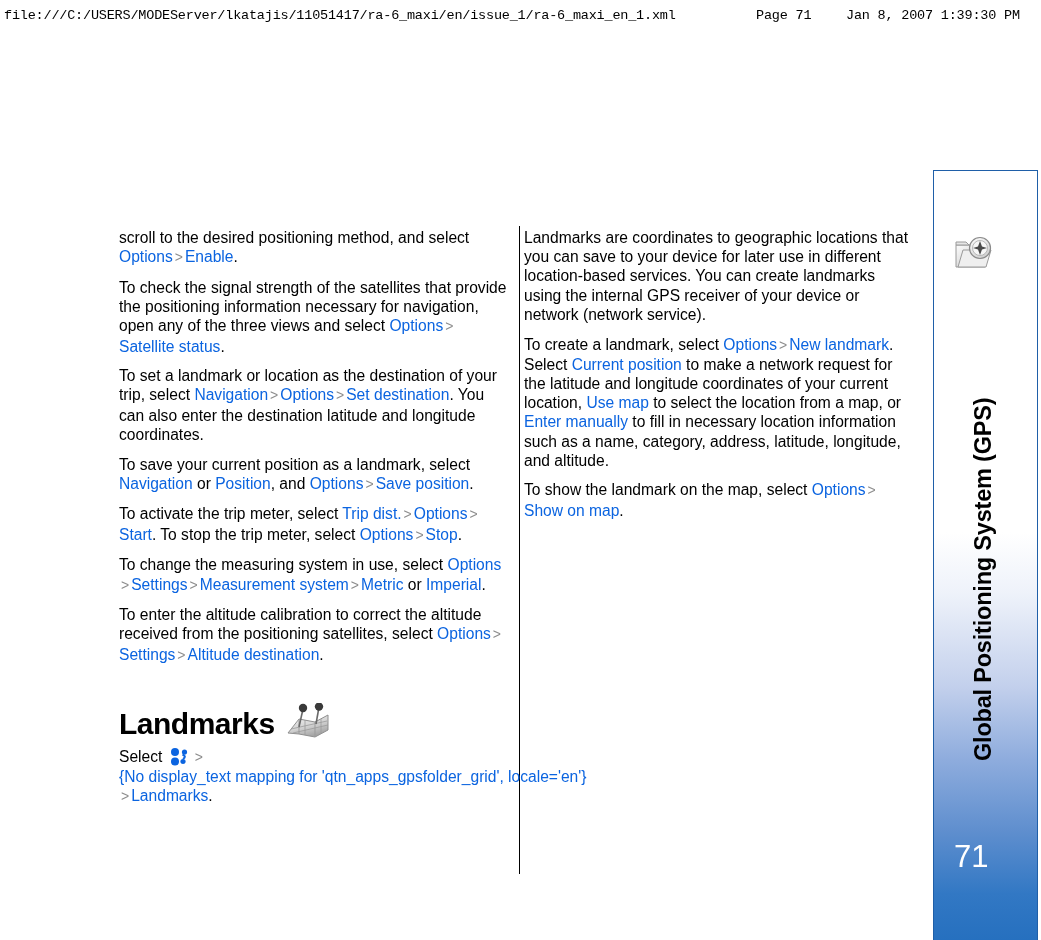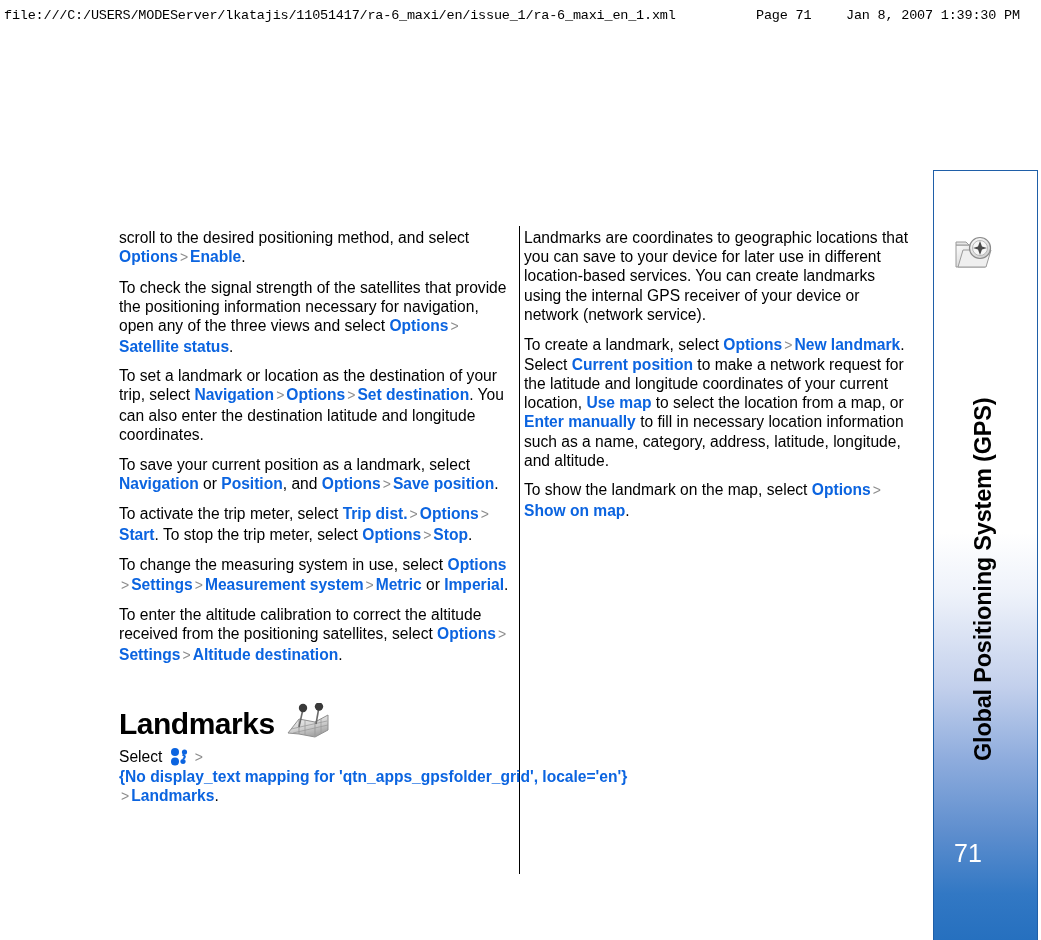--- a/index.html
+++ b/index.html
@@ -61,21 +61,21 @@
   }
 
   p.para {
     margin: 0 0 10.5px 0;
     padding: 0;
     text-align: left;
   }
 
   .lnk {
     color: #0b64e0;
-    font-weight: bold;
+    font-weight: normal;
     white-space: nowrap;
   }
   .arrow {
     color: #8d8d8d;
     font-weight: normal;
     font-size: 14px;
     padding: 0 2px;
     display: inline-block;
   }
 
@@ -139,21 +139,21 @@
     font-weight: bold;
     color: #000000;
     text-align: left;
     letter-spacing: -0.2px;
     white-space: nowrap;
   }
   .side-pagenum {
     position: absolute;
     left: 20px;
     top: 668px;
-    font-size: 25px;
+    font-size: 31px;
     color: #ffffff;
     font-weight: normal;
   }
 </style>
 </head>
 <body>
 
 <div class="print-header">
   <span class="ph-url">file:///C:/USERS/MODEServer/lkatajis/11051417/ra-6_maxi/en/issue_1/ra-6_maxi_en_1.xml</span>
   <span class="ph-page">Page 71</span>

